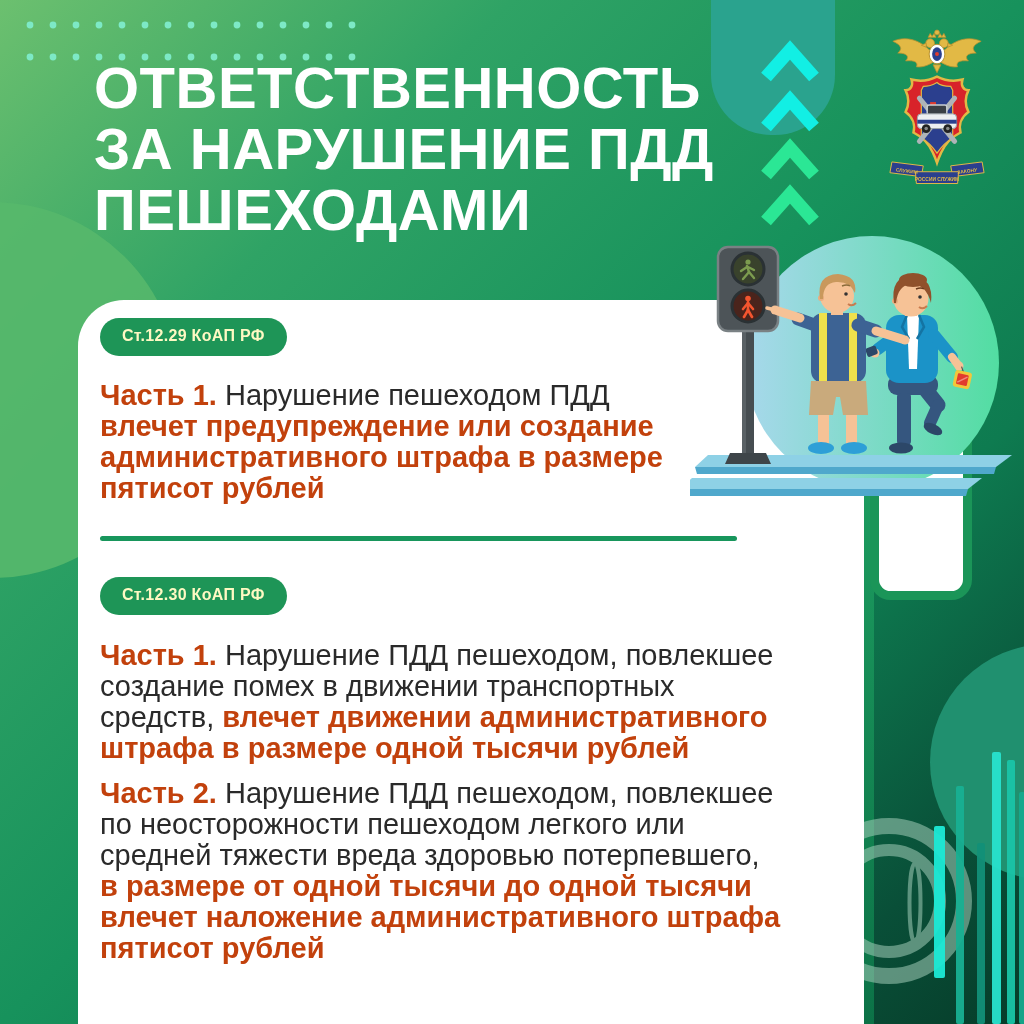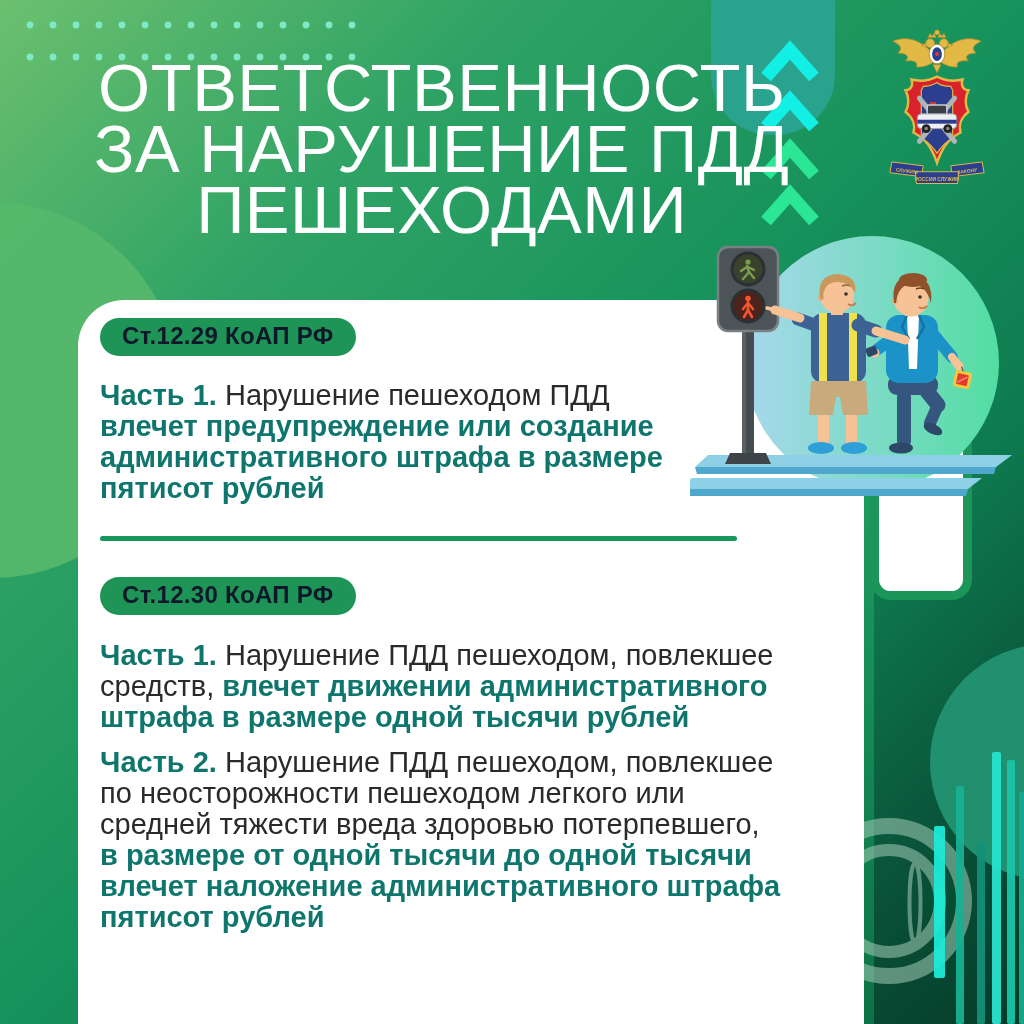--- a/index.html
+++ b/index.html
@@ -5,37 +5,37 @@
   html,body{margin:0;padding:0;}
   .poster{
     position:relative;width:1024px;height:1024px;overflow:hidden;
     background:linear-gradient(135deg,#6CC06F 0%,#2FA365 25%,#17925C 50%,#0E7B50 70%,#094F38 88%,#063C29 100%);
     font-family:"Liberation Sans",sans-serif;
   }
   .abs{position:absolute;}
   svg{display:block;}
   
   .title{
-    left:94px;top:57px;color:#ffffff;font-weight:400;
-    font-size:67px;line-height:61px;letter-spacing:0.5px;white-space:nowrap;text-align:center;
+    left:94px;top:57px;color:#ffffff;font-weight:700;
+    font-size:58px;line-height:61px;letter-spacing:0.5px;white-space:nowrap;
   }
   
   .card{
     left:78px;top:300px;width:786px;height:724px;background:#ffffff;
     border-radius:46px 46px 0 0;padding:18px 0 0 22px;box-sizing:border-box;
   }
   .badge{
-    display:inline-block;background:#1E9557;color:#0f172a;font-weight:700;
-    font-size:24px;line-height:32px;padding:2px 22px 4px;border-radius:20px;
+    display:inline-block;background:#1E9557;color:#fef9c3;font-weight:700;
+    font-size:16px;line-height:32px;padding:2px 22px 4px;border-radius:20px;
     letter-spacing:0.3px;
   }
   .badge.second{margin-top:36px;}
   .para{font-size:29px;line-height:31px;color:#2A2A2A;}
   .para .tline{white-space:nowrap;}
-  .para .b{font-weight:700;color:#0f766e;}
+  .para .b{font-weight:700;color:#c2410c;}
   .p1{margin-top:24px;}
   .p2{margin-top:25px;}
   .p3{margin-top:14px;}
   .divider{width:637px;height:5px;background:#18965C;border-radius:3px;margin-top:32px;}
 </style>
 </head>
 <body>
 
 <div class="poster">
 
@@ -171,20 +171,21 @@
     <div class="para p1">
         <div class="tline"><span class="b">Часть 1.</span><span> Нарушение пешеходом ПДД</span></div>
         <div class="tline"><span class="b">влечет предупреждение или создание</span></div>
         <div class="tline"><span class="b">административного штрафа в размере</span></div>
         <div class="tline"><span class="b">пятисот рублей</span></div>
       </div>
     <div class="divider"></div>
     <span class="badge second">Ст.12.30 КоАП РФ</span>
     <div class="para p2">
         <div class="tline"><span class="b">Часть 1.</span><span> Нарушение ПДД пешеходом, повлекшее</span></div>
+        <div class="tline"><span>создание помех в движении транспортных</span></div>
         <div class="tline"><span>средств, </span><span class="b">влечет движении административного</span></div>
         <div class="tline"><span class="b">штрафа в размере одной тысячи рублей</span></div>
       </div>
     <div class="para p3">
         <div class="tline"><span class="b">Часть 2.</span><span> Нарушение ПДД пешеходом, повлекшее</span></div>
         <div class="tline"><span>по неосторожности пешеходом легкого или</span></div>
         <div class="tline"><span>средней тяжести вреда здоровью потерпевшего,</span></div>
         <div class="tline"><span class="b">в размере от одной тысячи до одной тысячи</span></div>
         <div class="tline"><span class="b">влечет наложение административного штрафа</span></div>
         <div class="tline"><span class="b">пятисот рублей</span></div>

